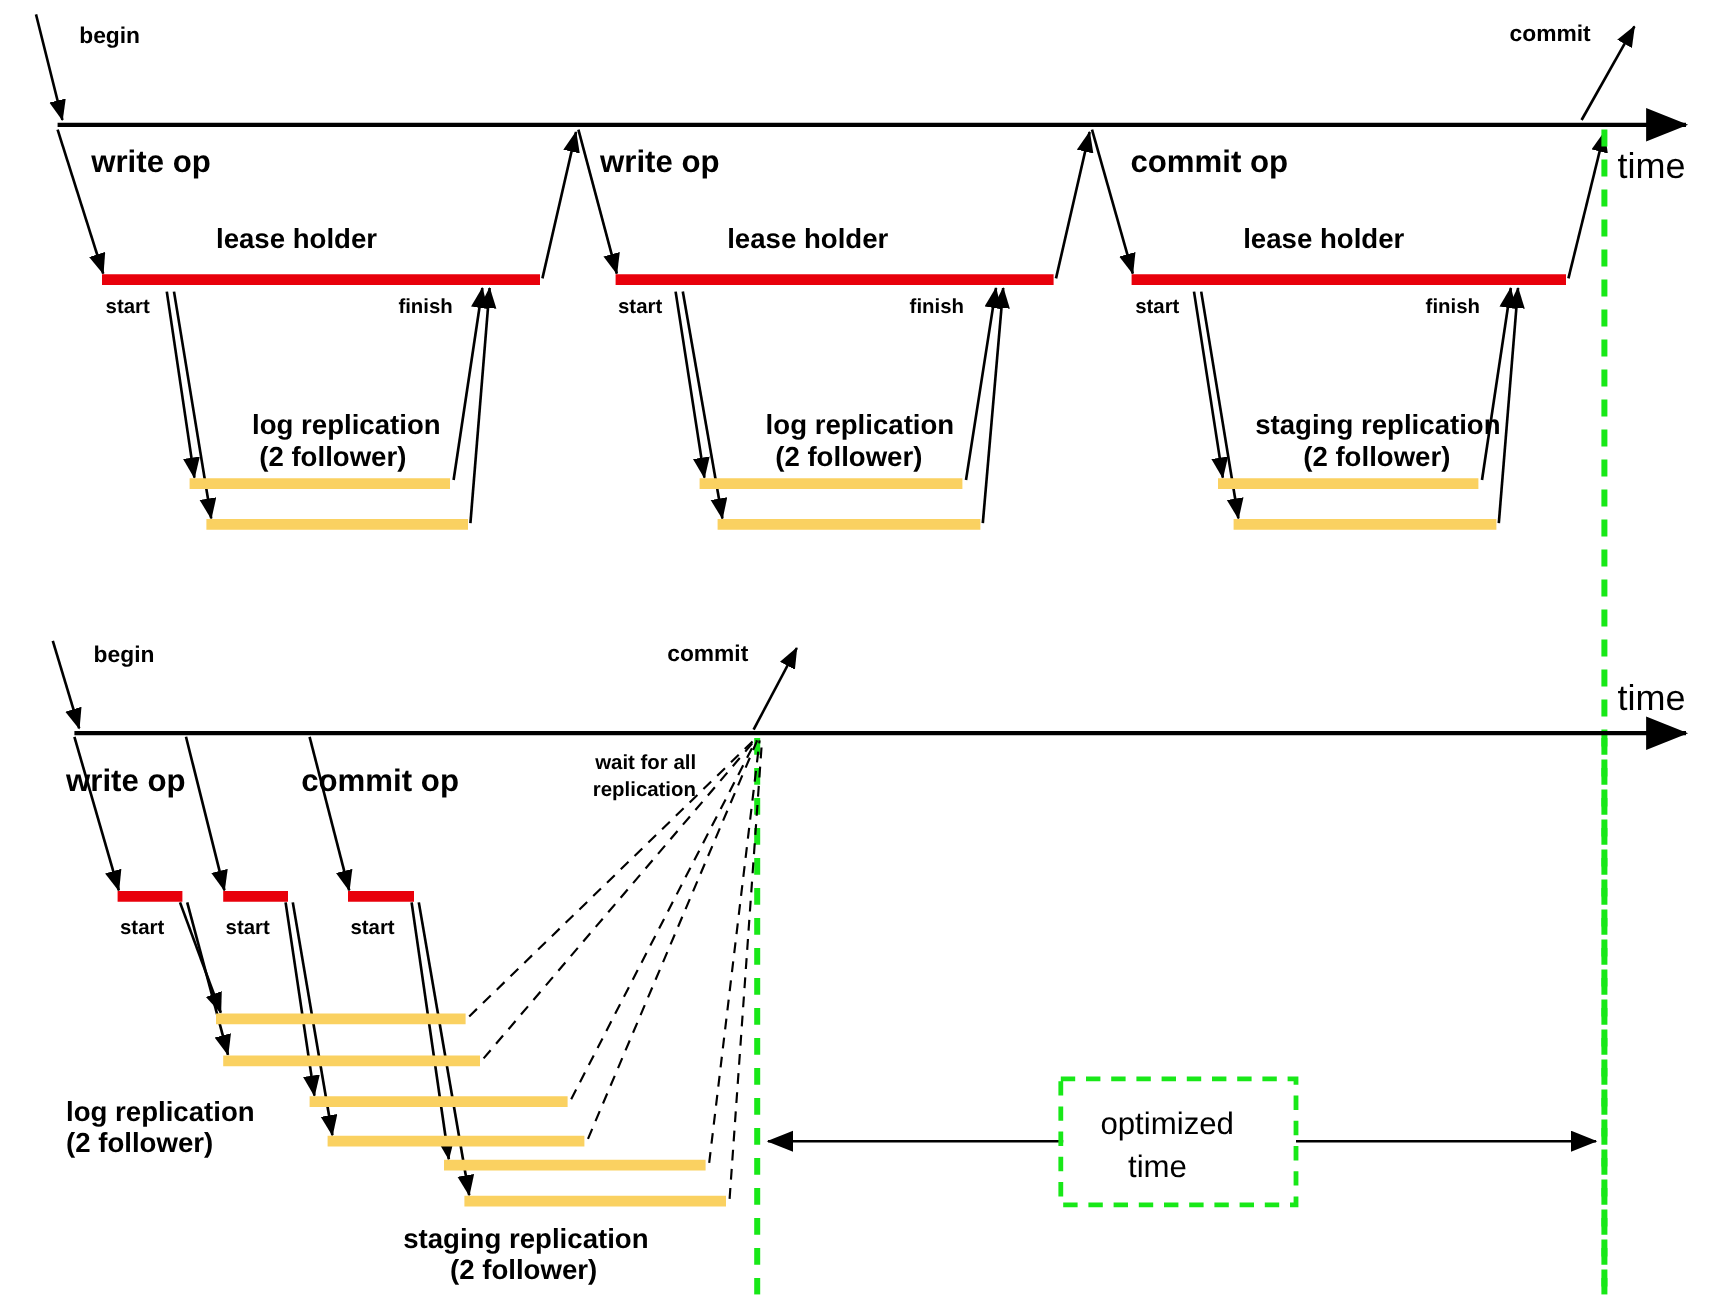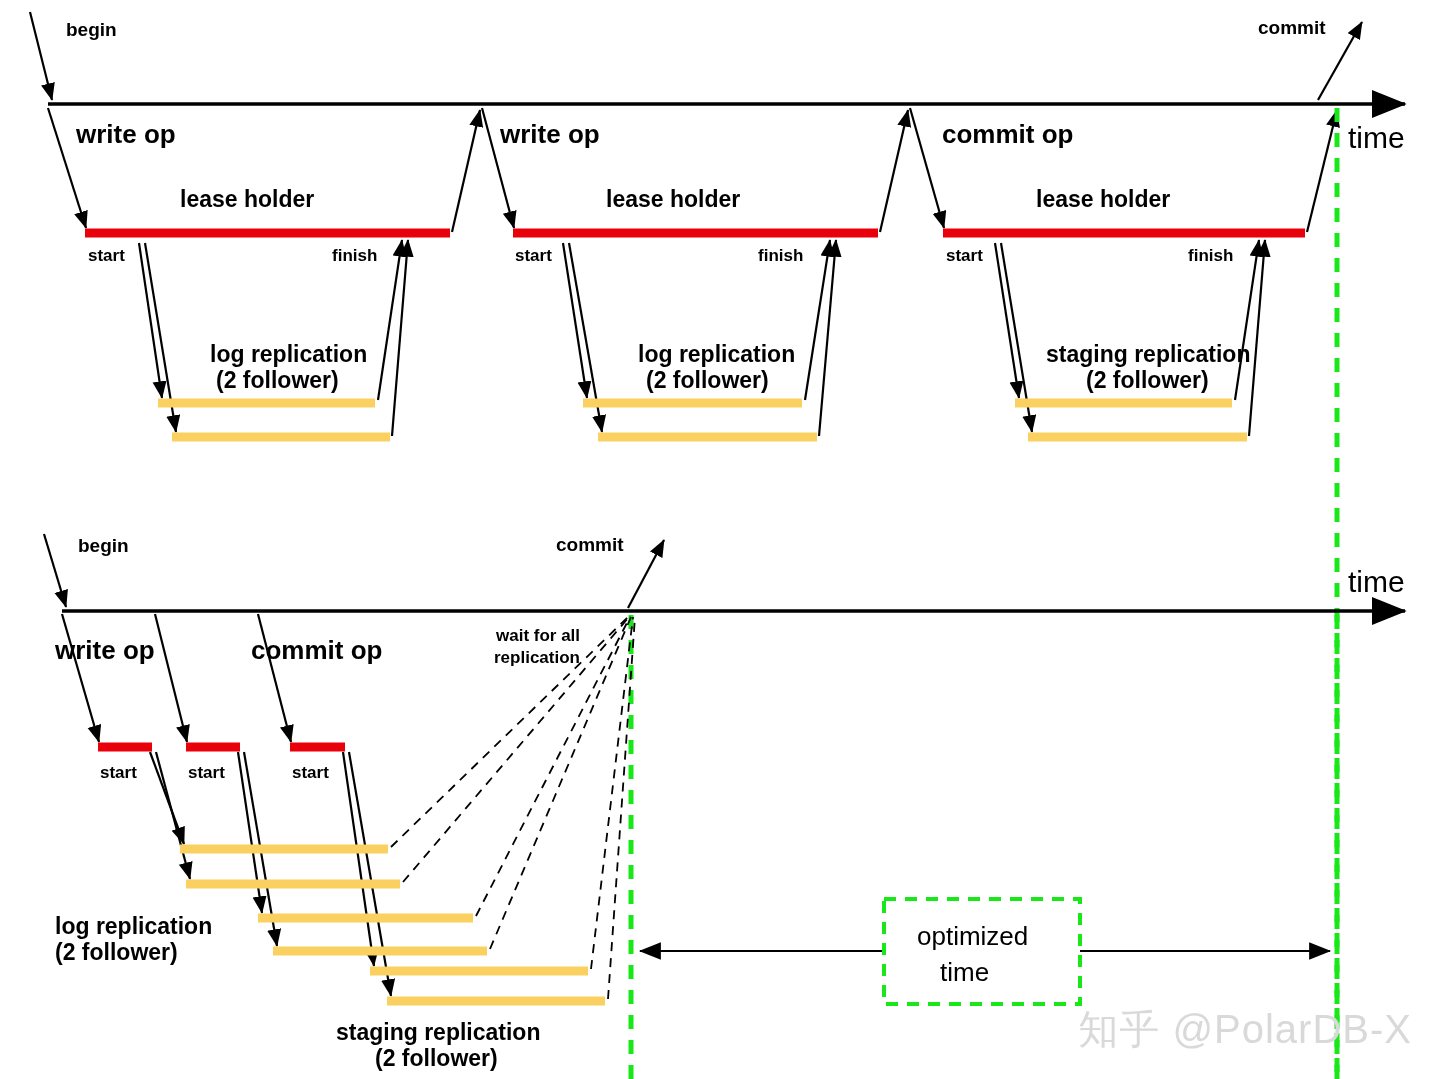--- a/index.html
+++ b/index.html
@@ -254,14 +254,13 @@
       <text class="lbl-bold-md" x="55" y="960">(2 follower)</text>
 
       <text class="lbl-bold-md" x="336" y="1040">staging replication</text>
       <text class="lbl-bold-md" x="375" y="1066">(2 follower)</text>
 
       <text class="lbl-opt" x="917" y="945">optimized</text>
       <text class="lbl-opt" x="940" y="981">time</text>
     </g>
   </svg>
 
-  <div class="watermark">知乎 @PolarDB-X</div>
 </div>
 
 </body></html>

